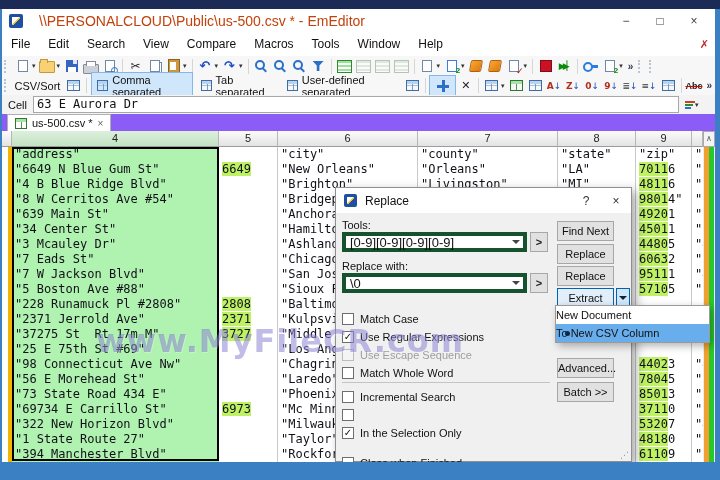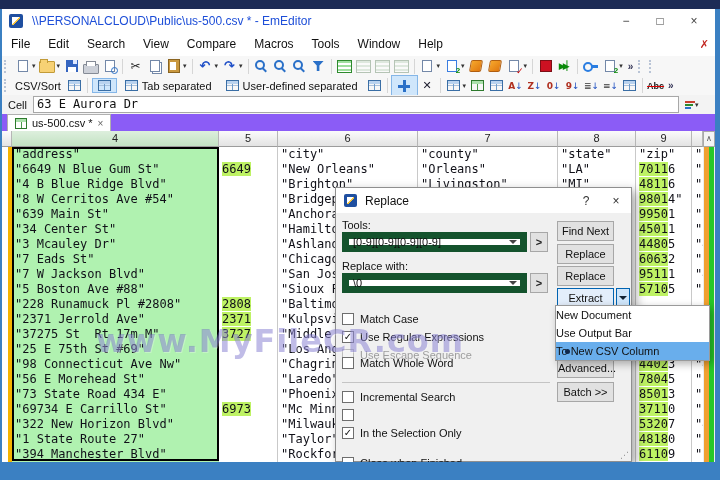--- a/index.html
+++ b/index.html
@@ -9,21 +9,21 @@
   
   #frame-top{left:0;top:0;width:720px;height:9px;background:#1c2b55;z-index:60}
   #frame-bottom{left:0;top:462px;width:720px;height:18px;background:#3b80c2;z-index:60}
   #frame-right{left:715px;top:9px;width:5px;height:453px;background:#3b80c2;z-index:60}
   #frame-left{left:0;top:9px;width:2px;height:453px;background:#3b80c2;z-index:60}
   
   #titlebar{left:2px;top:9px;width:713px;height:23px;background:#fff;display:flex;align-items:center}
   #app-icon{width:14px;height:14px;margin-left:7px;background:#1f4fa0;border-radius:2px;position:relative}
   #app-icon::after{content:"";position:absolute;left:3px;top:3px;width:8px;height:8px;
        background:linear-gradient(135deg,#fff 0 45%,#f6c43c 45% 60%,transparent 60%)}
-  #title-text{margin-left:9px;font-size:12px;color:#1d4ed8;white-space:nowrap}
+  #title-text{margin-left:16px;font-size:14px;color:#c2410c;white-space:nowrap}
   .wbtn{width:34px;height:20px;display:flex;align-items:center;justify-content:center;
         color:#444;font-size:12px}
   #win-controls{position:absolute;right:4px;top:0;height:23px;display:flex;align-items:center}
   
   #menubar{left:2px;top:32px;width:713px;height:24px;background:#fff;display:flex;align-items:center;border-bottom:1px solid #ececec}
   .menu-item{font-size:12px;color:#111;padding:3px 9px}
   #menu-close{position:absolute;right:6px;color:#c2251f;font-size:11px;font-weight:bold}
   
   .tbar{left:2px;width:713px;background:#f7f7f7;display:flex;align-items:center;border-bottom:1px solid #ebebeb}
   #toolbar1{top:56px;height:20px}
@@ -123,22 +123,22 @@
   #dialog{left:335px;top:187px;width:297px;height:275px;background:#f0f0f0;border:1px solid #8f8f8f;
       box-shadow:4px 4px 10px rgba(0,0,0,.35);z-index:10;box-sizing:border-box;font-size:11px;color:#111}
   #dlg-title{height:25px;background:#fff;display:flex;align-items:center}
   #dlg-icon{width:13px;height:13px;margin-left:8px;background:#1f4fa0;border-radius:2px;position:relative}
   #dlg-icon::after{content:"";position:absolute;left:3px;top:3px;width:7px;height:7px;
        background:linear-gradient(135deg,#fff 0 45%,#f6c43c 45% 60%,transparent 60%)}
   #dlg-name{margin-left:8px;font-size:12px}
   .dlg-btn{width:30px;text-align:center;color:#333;font-size:12px}
   #dlg-controls{margin-left:auto;display:flex}
   .dlabel{position:absolute;font-size:11px;color:#111}
-  .combo{position:absolute;height:20px;background:#fff;border:7px solid #14532d;box-sizing:border-box;
-      display:flex;align-items:center;padding-left:4px;font-size:11px;color:#111}
+  .combo{position:absolute;height:20px;background:#fff;border:4px solid #14532d;box-sizing:border-box;
+      display:flex;align-items:center;padding-left:4px;font-size:13px;color:#111}
   .combo .arr{margin-left:auto;width:15px;display:flex;align-items:center;justify-content:center}
   .combo .arr::after{content:"";border-left:4px solid transparent;border-right:4px solid transparent;border-top:4px solid #444}
   .xbtn{position:absolute;width:18px;height:20px;background:#e1e1e1;border:1px solid #a7a7a7;box-sizing:border-box;
       text-align:center;line-height:18px;font-weight:bold;font-size:11px;color:#222}
   .pbtn{position:absolute;width:57px;height:20px;background:#e1e1e1;border:1px solid #a7a7a7;box-sizing:border-box;
       text-align:center;line-height:18px;font-size:11px;color:#111}
   #btn-extract{border:1px solid #0063b1;background:#e3eefb}
   #extract-arrow{position:absolute;width:14px;height:20px;left:280px;background:#cfe6fb;border:1px solid #0063b1;box-sizing:border-box;
       display:flex;align-items:center;justify-content:center}
   #extract-arrow::after{content:"";border-left:4px solid transparent;border-right:4px solid transparent;border-top:4px solid #123}
@@ -298,20 +298,21 @@
 
 <div class="abs tbar" id="toolbar2">
   <span class="grip"></span>
   <span id="csv-label">CSV/Sort</span>
   <span class="i">
       <span class="tbl"></span>
     </span>
   <span class="vsep"></span>
   <span class="mode active">
       <span class="tbl"></span>
+      <span>Comma separated</span>
     </span>
   <span class="mode">
       <span class="tbl"></span>
       <span>Tab separated</span>
     </span>
   <span class="mode">
       <span class="tbl"></span>
       <span>User-defined separated</span>
     </span>
   <span class="i">
@@ -393,21 +394,21 @@
   <div class="h" style="width:78px">8</div>
   <div class="h" style="width:56px">9</div>
   <div class="h" style="width:11px"></div>
 </div>
 
 <div class="abs" id="rows">
     <div class="grow"><div class="cell m"></div><div class="cell ca">"address"</div><div class="cell cb"></div><div class="cell cc">"city"</div><div class="cell cd">"county"</div><div class="cell ce">"state"</div><div class="cell cf">"zip"</div><div class="cell cg">"p</div></div>
     <div class="grow"><div class="cell m"></div><div class="cell ca">"6649 N Blue Gum St"</div><div class="cell cb"><span class="hl">6649</span></div><div class="cell cc">"New Orleans"</div><div class="cell cd">"Orleans"</div><div class="cell ce">"LA"</div><div class="cell cf"><span class="hl">7011</span>6</div><div class="cell cg">"5</div></div>
     <div class="grow"><div class="cell m"></div><div class="cell ca">"4 B Blue Ridge Blvd"</div><div class="cell cb"></div><div class="cell cc">"Brighton"</div><div class="cell cd">"Livingston"</div><div class="cell ce">"MI"</div><div class="cell cf"><span class="hl">4811</span>6</div><div class="cell cg">"8</div></div>
     <div class="grow"><div class="cell m"></div><div class="cell ca">"8 W Cerritos Ave #54"</div><div class="cell cb"></div><div class="cell cc">"Bridgeport"</div><div class="cell cd"></div><div class="cell ce"></div><div class="cell cf"><span class="hl">9801</span>4"</div><div class="cell cg">"8</div></div>
-    <div class="grow"><div class="cell m"></div><div class="cell ca">"639 Main St"</div><div class="cell cb"></div><div class="cell cc">"Anchorage"</div><div class="cell cd"></div><div class="cell ce"></div><div class="cell cf"><span class="hl">9950</span>1</div><div class="cell cg">"9</div></div>
+    <div class="grow"><div class="cell m"></div><div class="cell ca">"639 Main St"</div><div class="cell cb"></div><div class="cell cc">"Anchorage"</div><div class="cell cd"></div><div class="cell ce"></div><div class="cell cf"><span class="hl">4920</span>1</div><div class="cell cg">"9</div></div>
     <div class="grow"><div class="cell m"></div><div class="cell ca">"34 Center St"</div><div class="cell cb"></div><div class="cell cc">"Hamilton"</div><div class="cell cd"></div><div class="cell ce"></div><div class="cell cf"><span class="hl">4501</span>1</div><div class="cell cg">"5</div></div>
     <div class="grow"><div class="cell m"></div><div class="cell ca">"3 Mcauley Dr"</div><div class="cell cb"></div><div class="cell cc">"Ashland"</div><div class="cell cd"></div><div class="cell ce"></div><div class="cell cf"><span class="hl">4480</span>5</div><div class="cell cg">"4</div></div>
     <div class="grow"><div class="cell m"></div><div class="cell ca">"7 Eads St"</div><div class="cell cb"></div><div class="cell cc">"Chicago"</div><div class="cell cd"></div><div class="cell ce"></div><div class="cell cf"><span class="hl">6063</span>2</div><div class="cell cg">"7</div></div>
     <div class="grow"><div class="cell m"></div><div class="cell ca">"7 W Jackson Blvd"</div><div class="cell cb"></div><div class="cell cc">"San Jose"</div><div class="cell cd"></div><div class="cell ce"></div><div class="cell cf"><span class="hl">9511</span>1</div><div class="cell cg">"4</div></div>
     <div class="grow"><div class="cell m"></div><div class="cell ca">"5 Boston Ave #88"</div><div class="cell cb"></div><div class="cell cc">"Sioux Falls"</div><div class="cell cd"></div><div class="cell ce"></div><div class="cell cf"><span class="hl">5710</span>5</div><div class="cell cg">"6</div></div>
     <div class="grow"><div class="cell m"></div><div class="cell ca">"228 Runamuck Pl #2808"</div><div class="cell cb"><span class="hl">2808</span></div><div class="cell cc">"Baltimore"</div><div class="cell cd"></div><div class="cell ce"></div><div class="cell cf"></div><div class="cell cg"></div></div>
     <div class="grow"><div class="cell m"></div><div class="cell ca">"2371 Jerrold Ave"</div><div class="cell cb"><span class="hl">2371</span></div><div class="cell cc">"Kulpsville"</div><div class="cell cd"></div><div class="cell ce"></div><div class="cell cf"></div><div class="cell cg"></div></div>
     <div class="grow"><div class="cell m"></div><div class="cell ca">"37275 St  Rt 17m M"</div><div class="cell cb"><span class="hl">3727</span></div><div class="cell cc">"Middle Island"</div><div class="cell cd"></div><div class="cell ce"></div><div class="cell cf"></div><div class="cell cg"></div></div>
     <div class="grow"><div class="cell m"></div><div class="cell ca">"25 E 75th St #69"</div><div class="cell cb"></div><div class="cell cc">"Los Angeles"</div><div class="cell cd"></div><div class="cell ce"></div><div class="cell cf"></div><div class="cell cg"></div></div>
     <div class="grow"><div class="cell m"></div><div class="cell ca">"98 Connecticut Ave Nw"</div><div class="cell cb"></div><div class="cell cc">"Chagrin Falls"</div><div class="cell cd"></div><div class="cell ce"></div><div class="cell cf"><span class="hl">4402</span>3</div><div class="cell cg">"4</div></div>
@@ -461,21 +462,21 @@
         <span class="lbl">Match Case</span>
       </div>
       <div class="opt" style="left: 6px; top: 142px;">
         <span class="box">✓</span>
         <span class="lbl">Use Regular Expressions</span>
       </div>
       <div class="opt disabled" style="left: 6px; top: 160px; justify-content: center;">
         <span class="box"></span>
         <span class="lbl">Use Escape Sequence</span>
       </div>
-      <div class="opt" style="left: 6px; top: 168px;">
+      <div class="opt" style="left: 6px; top: 178px;">
         <span class="box"></span>
         <span class="lbl">Match Whole Word</span>
       </div>
     </div>
   <div id="opt-sep"></div>
   <div id="opts-bottom">
       <div class="opt" style="left: 6px; top: 202px;">
         <span class="box"></span>
         <span class="lbl">Incremental Search</span>
       </div>
@@ -489,17 +490,16 @@
       <div class="opt" style="left: 6px; top: 268px;">
         <span class="box"></span>
         <span class="lbl">Close when Finished</span>
       </div>
     </div>
   <div id="dlg-grip">⋰</div>
 </div>
 
 <div class="abs" id="extract-menu">
     <div class="mitem">New Document</div>
-    <div class="mitem">Use Output Bar</div>
     <div class="mitem sel">To New CSV Column</div>
   </div>
 
 <div class="abs" id="watermark">www.MyFileCR.com</div>
 
 </body></html>

